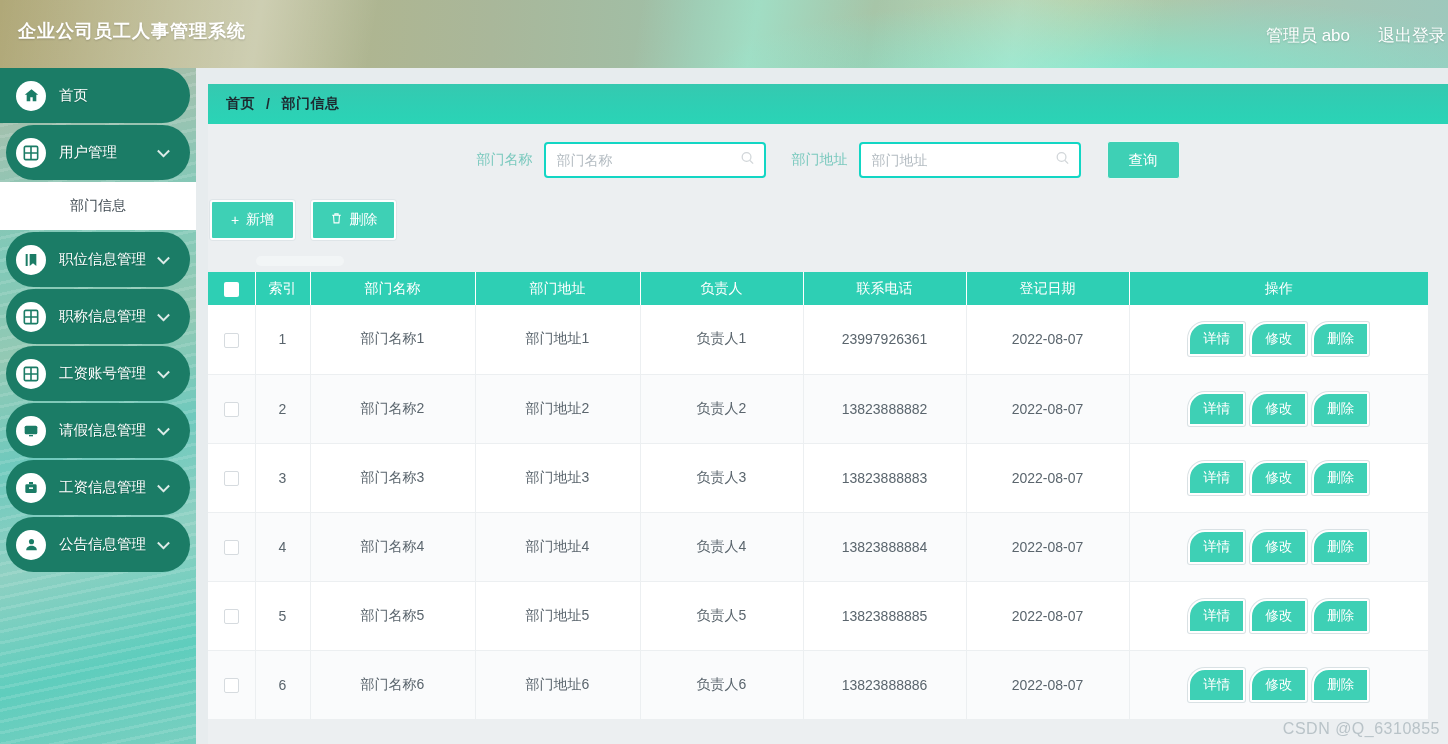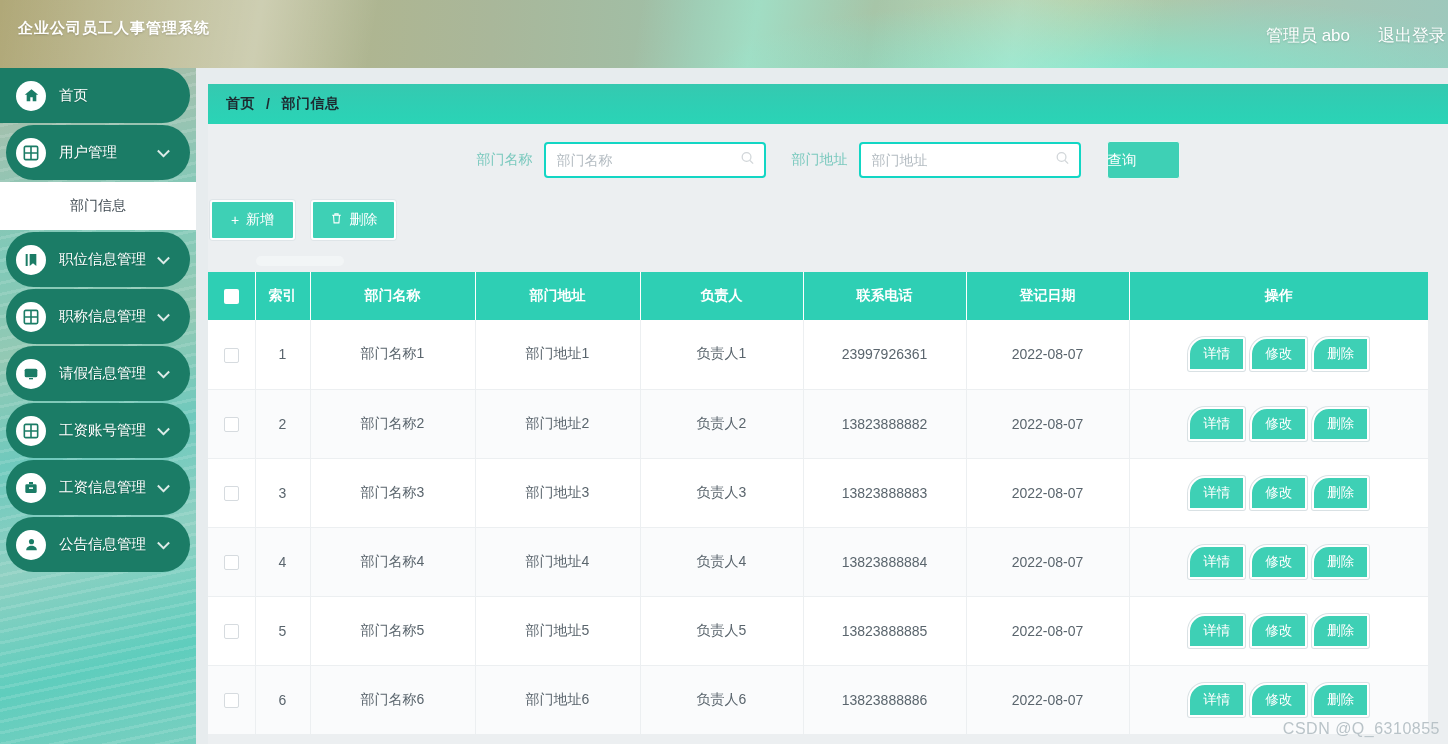--- a/index.html
+++ b/index.html
@@ -17,21 +17,21 @@
     background:
       linear-gradient(100deg, rgba(255,255,255,0.0) 0%, rgba(255,255,255,0.35) 18%, rgba(255,255,255,0.0) 26%,
                               rgba(255,255,255,0.0) 44%, rgba(160,255,230,0.45) 52%, rgba(255,255,255,0.0) 60%,
                               rgba(200,255,240,0.30) 70%, rgba(255,255,255,0.0) 80%),
       radial-gradient(ellipse 620px 120px at 78% 118%, #7fe8d0 0%, rgba(127,232,208,0) 70%),
       linear-gradient(92deg, #b0a878 0%, #b3b489 18%, #a9b79a 34%, #9fc0a8 48%, #a8c6a8 62%, #b5c9a0 74%, #a9c6b2 86%, #9ec8bc 100%);
     overflow: hidden;
   }
   .header-title {
     position: absolute; left: 18px; top: 19px;
-    font-size: 15px; font-weight: bold; color: #ffffff;
+    font-size: 18px; font-weight: bold; color: #ffffff;
     letter-spacing: 1px;
     text-shadow: 0 1px 2px rgba(0,0,0,0.18);
   }
   .header-right {
     position: absolute; right: 0; top: 24px;
     display: flex; align-items: center; gap: 28px;
     padding-right: 2px;
     font-size: 17px; color: #ffffff;
     text-shadow: 0 1px 2px rgba(0,0,0,0.15);
     white-space: nowrap;
@@ -137,21 +137,21 @@
   .search-icon {
     position: absolute; right: 9px; top: 50%; transform: translateY(-50%);
     opacity: 0.45;
   }
   .query-btn {
     width: 73px; height: 38px;
     background: #3ed0b5;
     border: 1px solid #e8f7f4;
     border-radius: 3px;
     color: #ffffff; font-size: 14.5px;
-    display: flex; align-items: center; justify-content: flex-start;
+    display: flex; align-items: center; justify-content: center;
     cursor: pointer;
   }
 
   
   .toolbar {
     display: flex; gap: 16px;
     padding-left: 2px; padding-top: 4px; padding-bottom: 14px;
   }
   .tool-btn {
     width: 85px; height: 40px;
@@ -176,22 +176,22 @@
     width: 88px; height: 10px;
     background: #f2f5f6;
     border-radius: 5px;
   }
 
   
   .table-wrap { width: 1222px; }
   table { border-collapse: collapse; width: 1220px; table-layout: fixed; }
   thead th {
     background: #2ecfb4;
-    color: #ffffff; font-size: 14px; font-weight: bold;
-    height: 48px;
+    color: #ffffff; font-size: 14px; font-weight: normal;
+    height: 33px;
     border-right: 1px solid #ffffff;
     text-align: center;
   }
   thead th:last-child { border-right: 0; }
   tbody td {
     height: 69px;
     font-size: 14px; color: #5a656d;
     text-align: center;
     border-bottom: 1px solid #eceff1;
     border-right: 1px solid #eceff1;
@@ -298,36 +298,36 @@
             <path stroke="#1b7c66" stroke-width="2.4" d="M12 3v18M3 12h18"></path>
           </svg>
       </span>
       <span class="menu-label">职称信息管理</span>
       <span class="menu-arrow"></span>
     </div>
 
     <div class="menu-item">
       <span class="menu-icon">
         <svg width="16" height="16" viewBox="0 0 24 24">
+            <rect x="2" y="2" width="20" height="20" rx="2" fill="none" stroke="#1b7c66" stroke-width="2.4"></rect>
+            <path stroke="#1b7c66" stroke-width="2.4" d="M12 3v18M3 12h18"></path>
+          </svg>
+      </span>
+      <span class="menu-label">工资账号管理</span>
+      <span class="menu-arrow"></span>
+    </div>
+
+    <div class="menu-item">
+      <span class="menu-icon">
+        <svg width="16" height="16" viewBox="0 0 24 24">
             <rect x="2.5" y="4" width="19" height="13" rx="2.5" fill="#1b7c66"></rect>
             <rect x="9" y="18" width="6" height="2" fill="#1b7c66"></rect>
           </svg>
       </span>
       <span class="menu-label">请假信息管理</span>
-      <span class="menu-arrow"></span>
-    </div>
-
-    <div class="menu-item">
-      <span class="menu-icon">
-        <svg width="16" height="16" viewBox="0 0 24 24">
-            <rect x="2" y="2" width="20" height="20" rx="2" fill="none" stroke="#1b7c66" stroke-width="2.4"></rect>
-            <path stroke="#1b7c66" stroke-width="2.4" d="M12 3v18M3 12h18"></path>
-          </svg>
-      </span>
-      <span class="menu-label">工资账号管理</span>
       <span class="menu-arrow"></span>
     </div>
 
     <div class="menu-item">
       <span class="menu-icon">
         <svg width="16" height="16" viewBox="0 0 24 24">
             <rect x="3.5" y="6.5" width="17" height="13" rx="2" fill="#1b7c66"></rect>
             <rect x="9" y="3" width="6" height="3" fill="#1b7c66"></rect>
             <rect x="9" y="11" width="6" height="2.4" fill="#ffffff"></rect>
           </svg>

